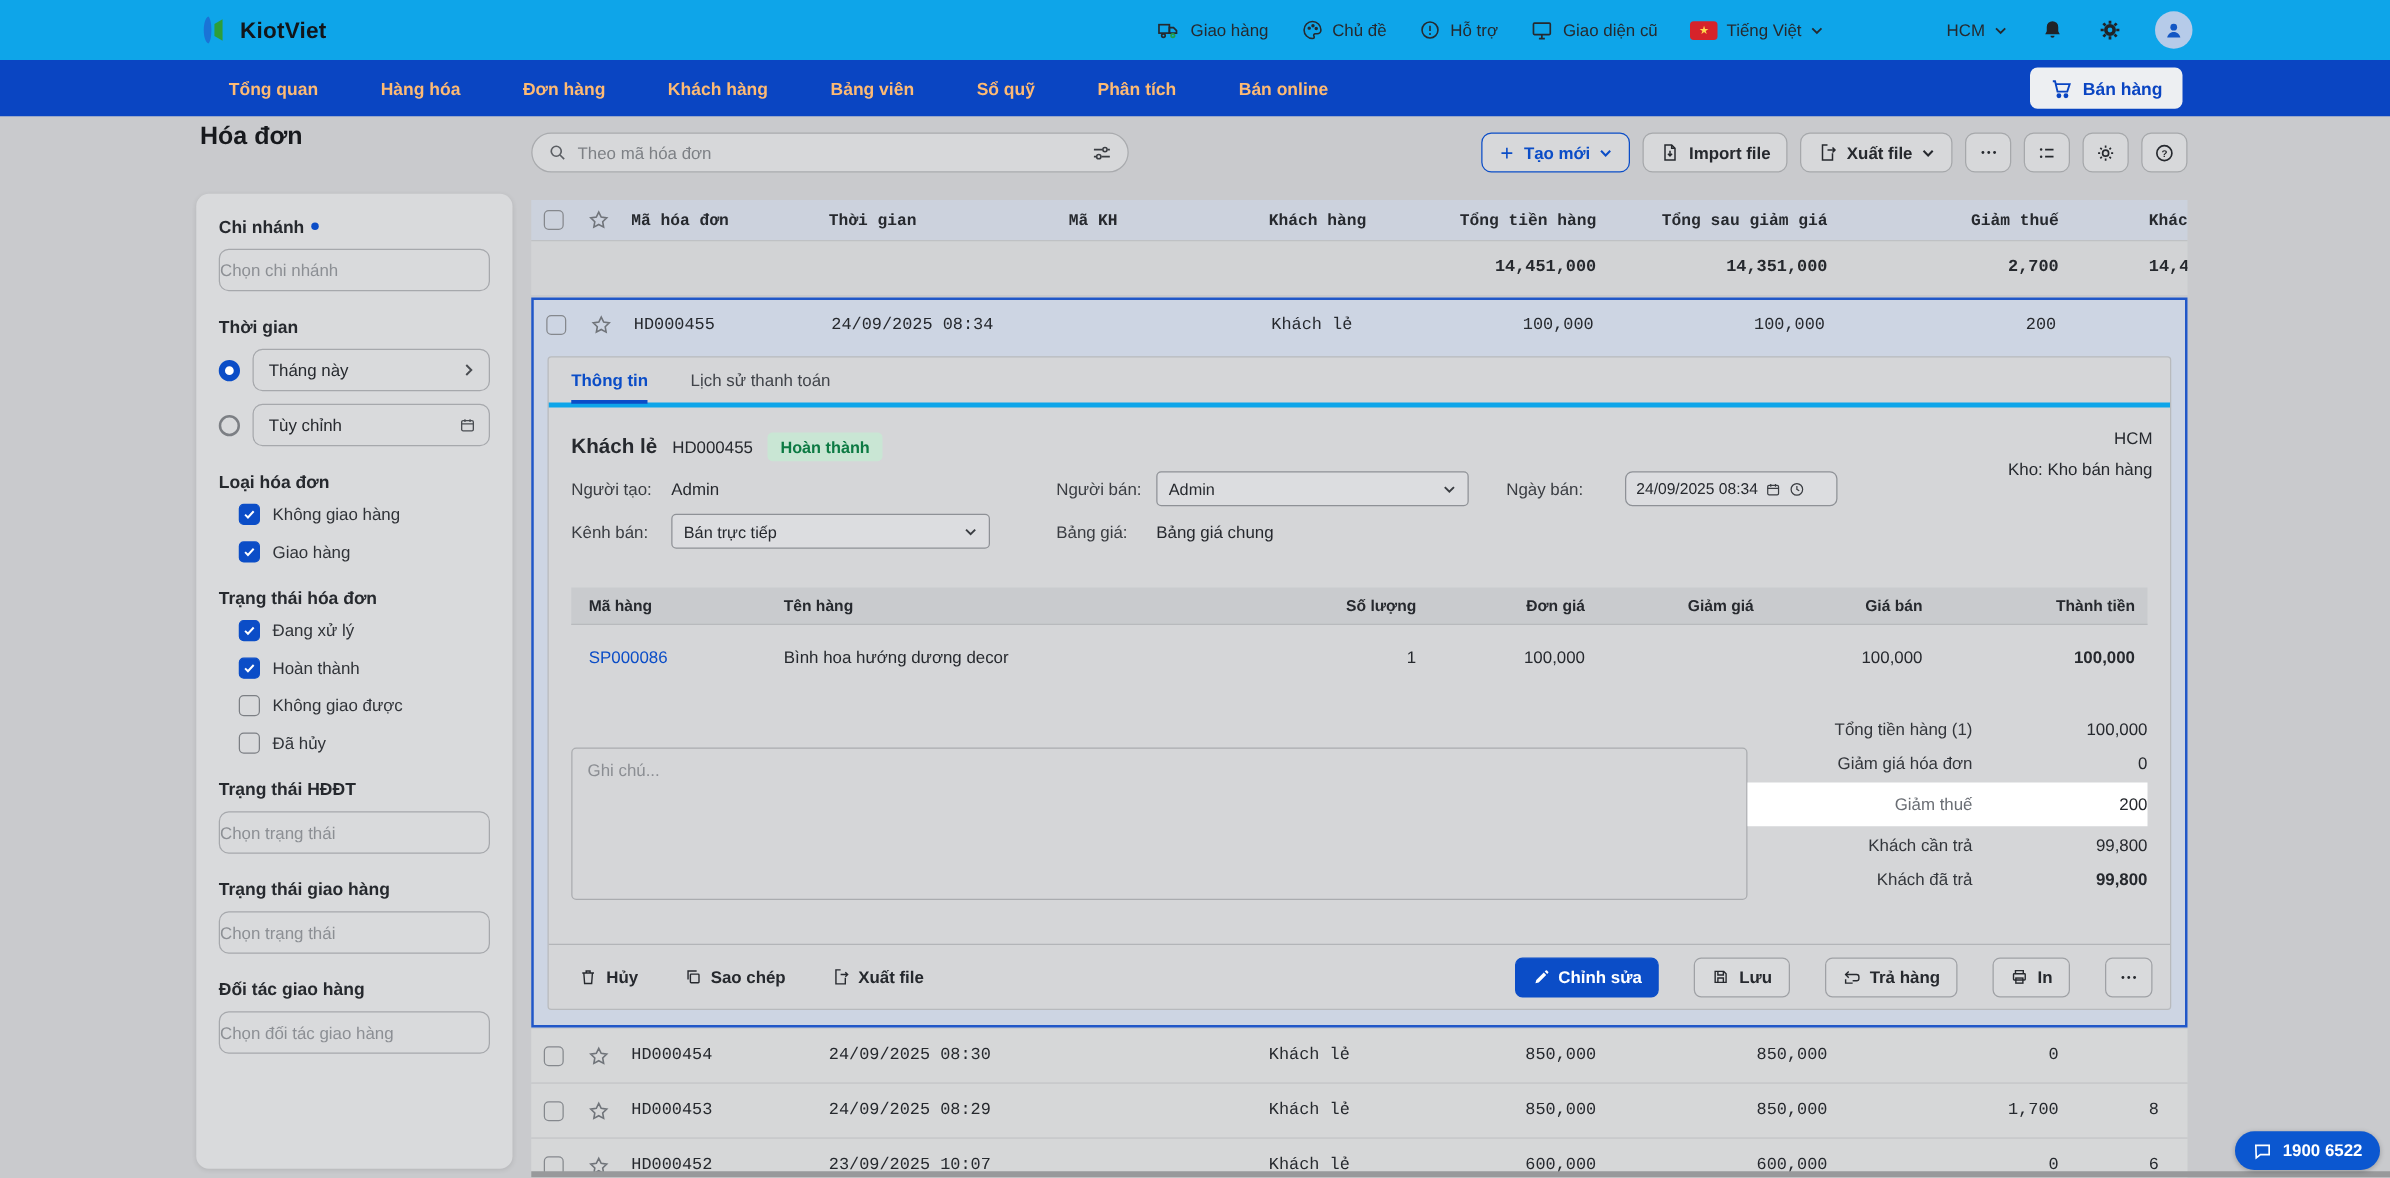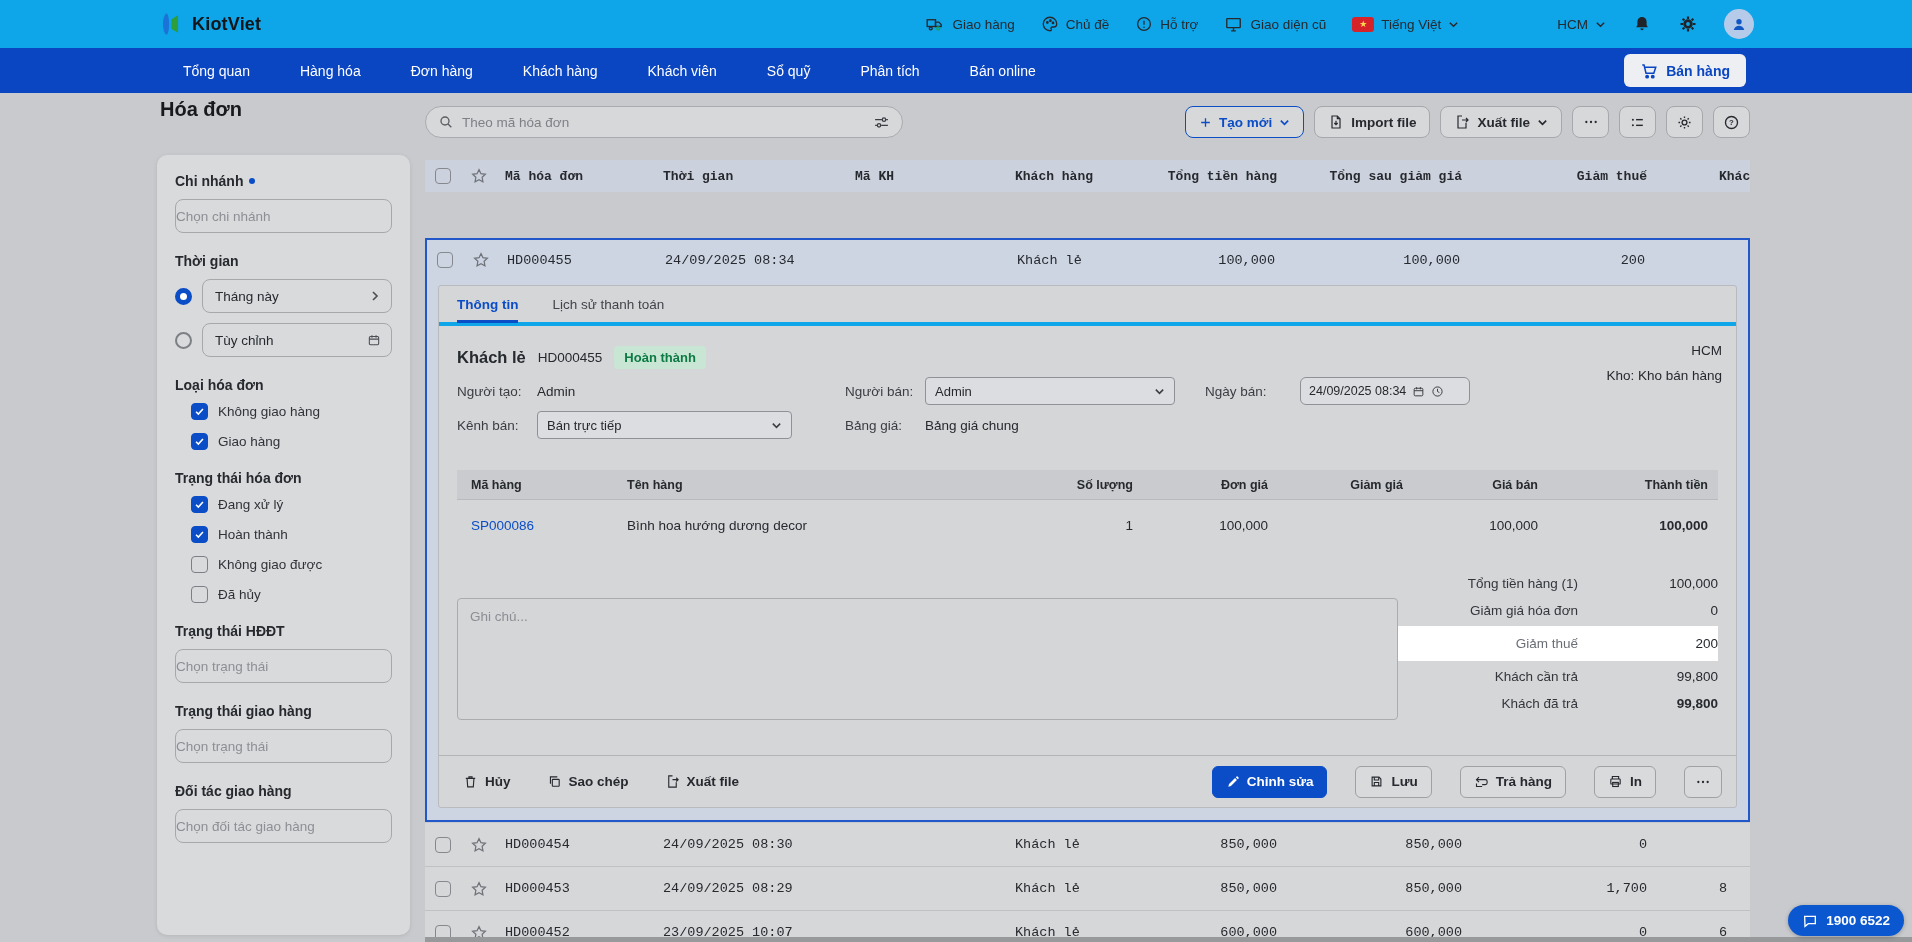--- a/index.html
+++ b/index.html
@@ -17,21 +17,21 @@
   .top-ic { display:inline-flex; }
   .flag { width:22px; height:15px; background:#d6232a; border-radius:3px; display:inline-flex;
           align-items:center; justify-content:center; color:#ffd84d; font-size:9px; }
   .top-gap { width:46px; }
   .avatar { width:30px; height:30px; border-radius:50%; background:#b6cbe9; display:flex; align-items:center; justify-content:center; }
 
   
   .nav { position:absolute; left:0; top:48px; width:1912px; height:45px; background:#0a45c2;
          display:flex; align-items:center; padding:0 166px 0 177px; }
   .nav-items { display:flex; gap:38px; }
-  .nav-item { color:#ffffff; font-size:14px; font-weight:400; padding:4px 6px; cursor:pointer; }
+  .nav-item { color:#fdba74; font-size:14px; font-weight:700; padding:4px 6px; cursor:pointer; }
   .sell-btn { margin-left:auto; height:33px; background:#edeff2; border-radius:6px; display:flex;
               align-items:center; gap:8px; padding:0 16px; color:#0a45c2; font-size:14px; font-weight:bold; cursor:pointer; }
 
   
   .page-title { position:absolute; left:160px; top:98px; font-size:20px; font-weight:bold; color:#17191d; }
   .sidebar { position:absolute; left:157px; top:155px; width:253px; height:780px; background:#d9dadc;
              border-radius:10px; box-shadow:0 1px 4px rgba(0,0,0,.10); padding:18px 18px; overflow:hidden; }
   .sb-section { margin-bottom:20px; }
   .sb-label { font-size:14px; font-weight:bold; color:#26292e; margin-bottom:10px; display:flex; align-items:center; gap:6px; }
   .sb-dot { width:6px; height:6px; border-radius:50%; background:#0b4dc7; display:inline-block; }
@@ -238,21 +238,21 @@
       </span>
     </div>
   </div>
 
   <div class="nav">
     <div class="nav-items">
       <span class="nav-item">Tổng quan</span>
       <span class="nav-item">Hàng hóa</span>
       <span class="nav-item">Đơn hàng</span>
       <span class="nav-item">Khách hàng</span>
-      <span class="nav-item">Khách viên</span>
+      <span class="nav-item">Bảng viên</span>
       <span class="nav-item">Sổ quỹ</span>
       <span class="nav-item">Phân tích</span>
       <span class="nav-item">Bán online</span>
     </div>
     <div class="sell-btn">
       <svg width="18" height="18" viewBox="0 0 24 24" fill="none" stroke="#0a45c2" stroke-width="2">
           <path d="M3 4h2.4L8 15h10.4L21 7H6"></path>
           <circle cx="9.5" cy="19.5" r="1.6" fill="#0a45c2"></circle>
           <circle cx="17" cy="19.5" r="1.6" fill="#0a45c2"></circle>
         </svg>
@@ -435,20 +435,32 @@
     <span class="cell-pad">Mã hóa đơn</span>
     <span class="cell-pad" style="padding-left:16px">Thời gian</span>
     <span class="cell-pad">Mã KH</span>
     <span class="cell-pad">Khách hàng</span>
     <span class="c-num">Tổng tiền hàng</span>
     <span class="c-num">Tổng sau giảm giá</span>
     <span class="c-num">Giảm thuế</span>
     <span class="c-clip">Khác</span>
   </div>
 
+  <div class="summary-row lrow">
+    <span></span>
+      <span></span>
+      <span></span>
+      <span></span>
+      <span></span>
+      <span></span>
+    <span class="c-num">14,451,000</span>
+    <span class="c-num">14,351,000</span>
+    <span class="c-num">2,700</span>
+    <span class="c-clip">14,4</span>
+  </div>
 
   <div class="panel">
     <div class="sel-row lrow">
       <span class="chk-cell">
           <span class="row-check"></span>
         </span>
       <span class="star-cell">
           <svg width="18" height="18" viewBox="0 0 24 24" fill="none" stroke="#70747a" stroke-width="1.7">
             <path d="M12 3.5l2.6 5.4 5.9.8-4.3 4.1 1 5.8-5.2-2.8-5.2 2.8 1-5.8L3.5 9.7l5.9-.8z"></path>
           </svg>

